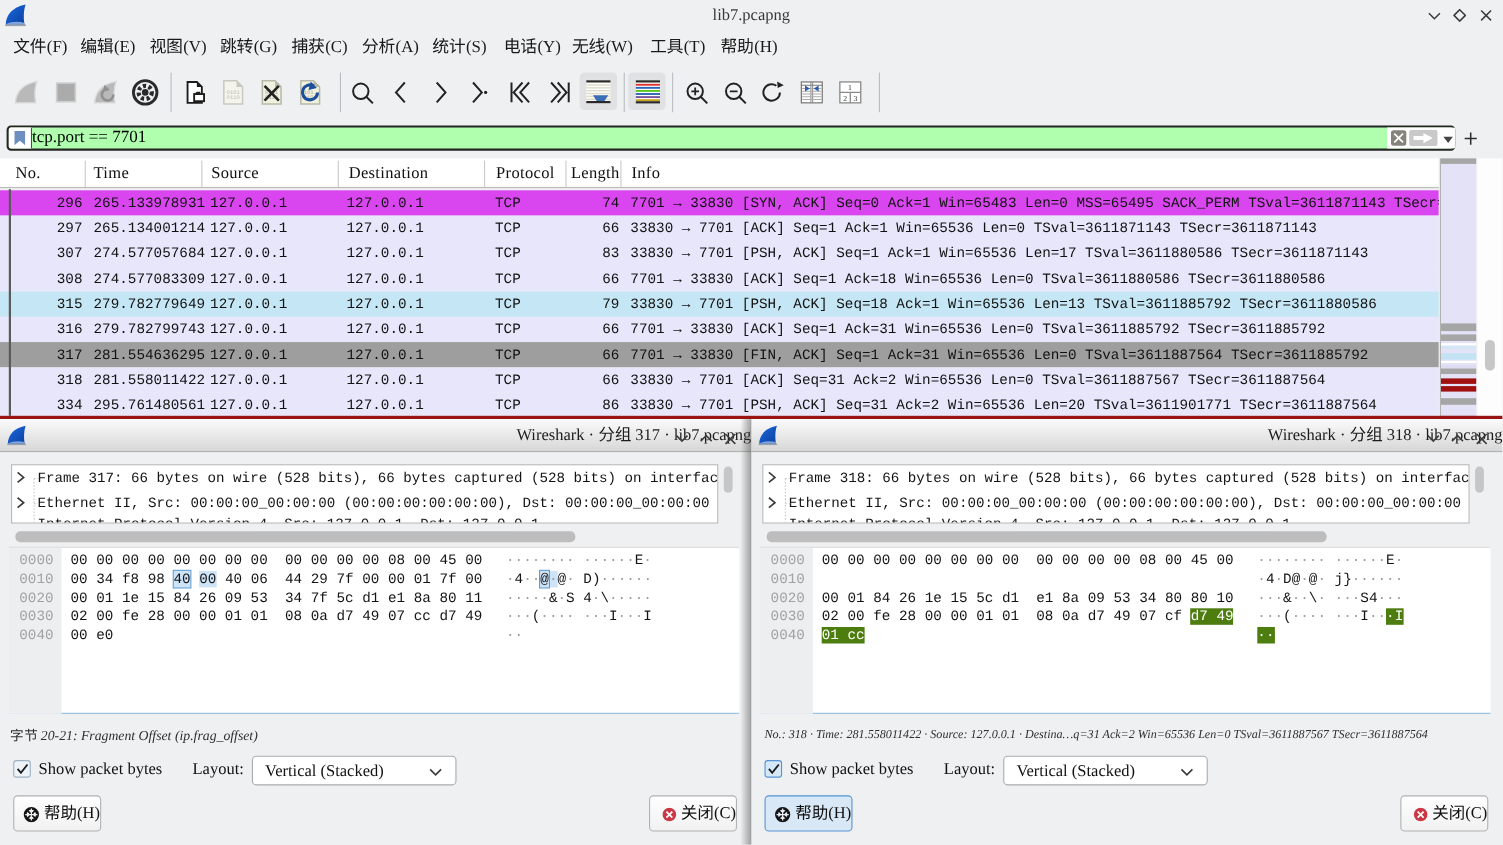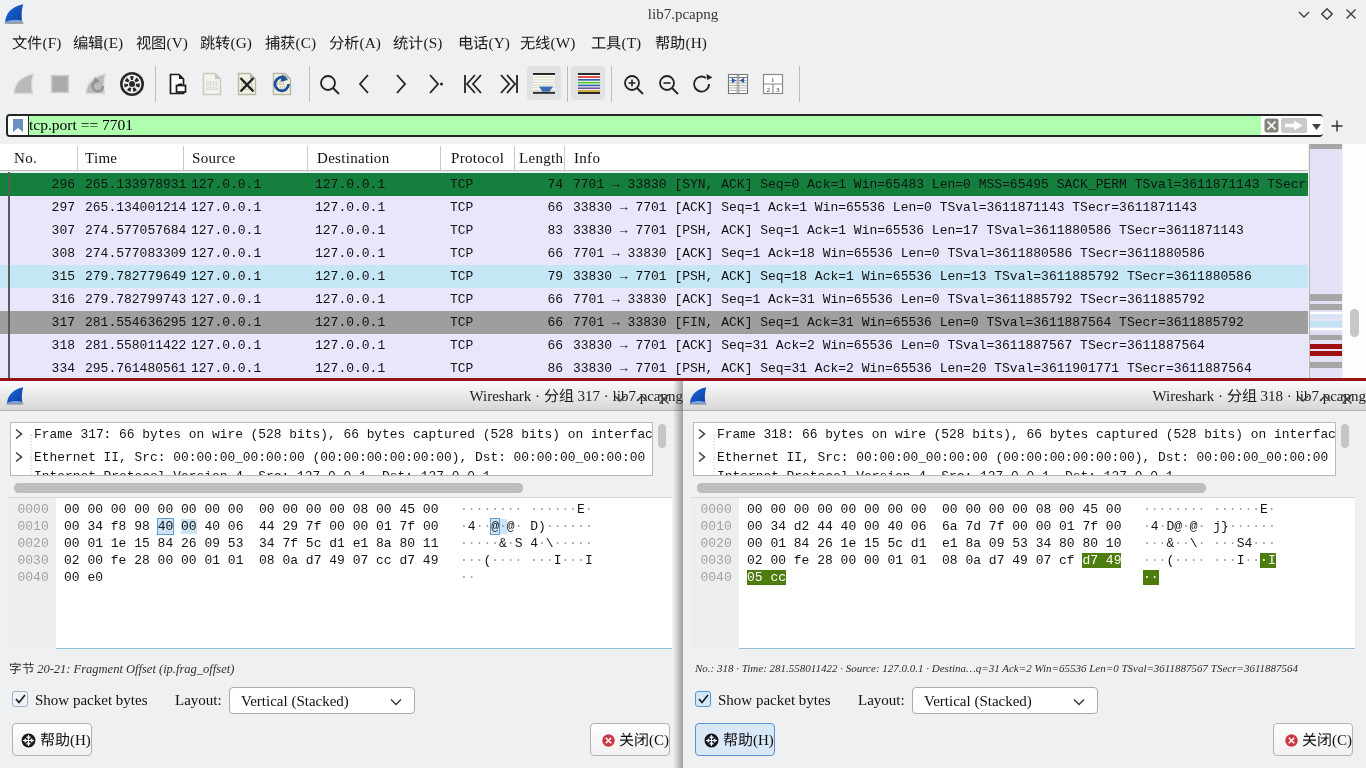--- a/index.html
+++ b/index.html
@@ -345,21 +345,21 @@
 <span class="hl" style="left:451px">Protocol</span>
 <span class="hl" style="left:519px">Length</span>
 <span class="hl" style="left:574px">Info</span>
 <div class="hsep" style="left:77px"></div>
 <div class="hsep" style="left:183px"></div>
 <div class="hsep" style="left:307px"></div>
 <div class="hsep" style="left:440px"></div>
 <div class="hsep" style="left:514px"></div>
 <div class="hsep" style="left:564px"></div>
 <div class="abs" style="left:0;top:172.2px;width:1308px;height:205.8px;overflow:hidden">
-    <div class="row mono" style="top:0.4px;background:#15803d"><span class="c1">296</span><span class="c2">265.133978931</span><span class="c3">127.0.0.1</span><span class="c4">127.0.0.1</span><span class="c5">TCP</span><span class="c6">74</span><span class="c7">7701 → 33830 [SYN, ACK] Seq=0 Ack=1 Win=65483 Len=0 MSS=65495 SACK_PERM TSval=3611871143 TSecr=3611871143</span></div>
+    <div class="row mono" style="top:0.4px;background:#d946ef"><span class="c1">296</span><span class="c2">265.133978931</span><span class="c3">127.0.0.1</span><span class="c4">127.0.0.1</span><span class="c5">TCP</span><span class="c6">74</span><span class="c7">7701 → 33830 [SYN, ACK] Seq=0 Ack=1 Win=65483 Len=0 MSS=65495 SACK_PERM TSval=3611871143 TSecr=3611871143</span></div>
     <div class="row mono" style="top:23.5px;background:#e7e6fb"><span class="c1">297</span><span class="c2">265.134001214</span><span class="c3">127.0.0.1</span><span class="c4">127.0.0.1</span><span class="c5">TCP</span><span class="c6">66</span><span class="c7">33830 → 7701 [ACK] Seq=1 Ack=1 Win=65536 Len=0 TSval=3611871143 TSecr=3611871143</span></div>
     <div class="row mono" style="top:46.5px;background:#e7e6fb"><span class="c1">307</span><span class="c2">274.577057684</span><span class="c3">127.0.0.1</span><span class="c4">127.0.0.1</span><span class="c5">TCP</span><span class="c6">83</span><span class="c7">33830 → 7701 [PSH, ACK] Seq=1 Ack=1 Win=65536 Len=17 TSval=3611880586 TSecr=3611871143</span></div>
     <div class="row mono" style="top:69.6px;background:#e7e6fb"><span class="c1">308</span><span class="c2">274.577083309</span><span class="c3">127.0.0.1</span><span class="c4">127.0.0.1</span><span class="c5">TCP</span><span class="c6">66</span><span class="c7">7701 → 33830 [ACK] Seq=1 Ack=18 Win=65536 Len=0 TSval=3611880586 TSecr=3611880586</span></div>
     <div class="row mono" style="top:92.7px;background:#c5e6f4"><span class="c1">315</span><span class="c2">279.782779649</span><span class="c3">127.0.0.1</span><span class="c4">127.0.0.1</span><span class="c5">TCP</span><span class="c6">79</span><span class="c7">33830 → 7701 [PSH, ACK] Seq=18 Ack=1 Win=65536 Len=13 TSval=3611885792 TSecr=3611880586</span></div>
     <div class="row mono" style="top:115.8px;background:#e7e6fb"><span class="c1">316</span><span class="c2">279.782799743</span><span class="c3">127.0.0.1</span><span class="c4">127.0.0.1</span><span class="c5">TCP</span><span class="c6">66</span><span class="c7">7701 → 33830 [ACK] Seq=1 Ack=31 Win=65536 Len=0 TSval=3611885792 TSecr=3611885792</span></div>
     <div class="row mono" style="top:138.8px;background:#9e9e9e"><span class="c1">317</span><span class="c2">281.554636295</span><span class="c3">127.0.0.1</span><span class="c4">127.0.0.1</span><span class="c5">TCP</span><span class="c6">66</span><span class="c7">7701 → 33830 [FIN, ACK] Seq=1 Ack=31 Win=65536 Len=0 TSval=3611887564 TSecr=3611885792</span></div>
     <div class="row mono" style="top:161.9px;background:#e7e6fb"><span class="c1">318</span><span class="c2">281.558011422</span><span class="c3">127.0.0.1</span><span class="c4">127.0.0.1</span><span class="c5">TCP</span><span class="c6">66</span><span class="c7">33830 → 7701 [ACK] Seq=31 Ack=2 Win=65536 Len=0 TSval=3611887567 TSecr=3611887564</span></div>
     <div class="row mono" style="top:185.0px;background:#e7e6fb"><span class="c1">334</span><span class="c2">295.761480561</span><span class="c3">127.0.0.1</span><span class="c4">127.0.0.1</span><span class="c5">TCP</span><span class="c6">86</span><span class="c7">33830 → 7701 [PSH, ACK] Seq=31 Ack=2 Win=65536 Len=20 TSval=3611901771 TSecr=3611887564</span></div>
   </div>
 <div id="relline" class="abs"></div>
@@ -496,24 +496,24 @@
       <div class="trow mono" style="top:-4px">Internet Protocol Version 4, Src: 127.0.0.1, Dst: 127.0.0.1</div>
       <svg class="ic" style="position:absolute;left:15px;top:8px" width="12" height="46" viewBox="0 0 12 46">
         <path d="M5,4 V44 M5,4 H11 M5,27 H11" stroke="#c9c9c9" stroke-width="1" stroke-dasharray="1.5 1.5" fill="none"></path>
       </svg>
     </div>
 <div class="vsb"></div>
 <div class="hsb"></div>
 <div class="hexbox">
       <div class="gutter"></div>
       <div class="hx mono" style="top:2.5px"><span class="off">0000</span><span class="hb">00 00 00 00 00 00 00 00  00 00 00 00 08 00 45 00</span><span class="ha"><span class="dt">········</span> <span class="dt">······</span>E<span class="dt">·</span></span></div>
-      <div class="hx mono" style="top:19.5px"><span class="off">0010</span><span class="hb">00 34 d2 44 40 00 40 06  6a 7d 7f 00 00 01 7f 00</span><span class="ha"><span class="dt">·</span>4<span class="dt">·</span>D@<span class="dt">·</span>@<span class="dt">·</span> j}<span class="dt">······</span></span></div>
+      <div class="hx mono" style="top:19.5px"><span class="off">0010</span><span class="ha"><span class="dt">·</span>4<span class="dt">·</span>D@<span class="dt">·</span>@<span class="dt">·</span> j}<span class="dt">······</span></span></div>
       <div class="hx mono" style="top:36.5px"><span class="off">0020</span><span class="hb">00 01 84 26 1e 15 5c d1  e1 8a 09 53 34 80 80 10</span><span class="ha"><span class="dt">···</span>&amp;<span class="dt">··</span>\<span class="dt">·</span> <span class="dt">···</span>S4<span class="dt">···</span></span></div>
       <div class="hx mono" style="top:53.5px"><span class="off">0030</span><span class="hb">02 00 fe 28 00 00 01 01  08 0a d7 49 07 cf <span class="sel">d7 49</span></span><span class="ha"><span class="dt">···</span>(<span class="dt">····</span> <span class="dt">···</span>I<span class="dt">··</span><span class="sel">·I</span></span></div>
-      <div class="hx mono" style="top:70.5px"><span class="off">0040</span><span class="hb"><span class="sel">05 cc</span>  </span><span class="ha"><span class="sel">··</span> </span></div>
+      <div class="hx mono" style="top:70.5px"><span class="off">0040</span><span class="hb"><span class="sel">01 cc</span>  </span><span class="ha"><span class="sel">··</span> </span></div>
     </div>
 <div class="stat" style="left:12px;font-size:11px">No.: 318 · Time: 281.558011422 · Source: 127.0.0.1 · Destina…q=31 Ack=2 Win=65536 Len=0 TSval=3611887567 TSecr=3611887564</div>
 <div class="cbx" style="background:#d5e8f8;border:1.5px solid #5694d4">
 <svg class="ic" style="margin:2px 0 0 1.5px" width="11" height="10" viewBox="0 0 11 10">
         <path d="M1,5 L4,8.5 L10,1" fill="none" stroke="#1d1d1d" stroke-width="1.7"></path>
       </svg>
     </div>
 <div class="cblab">Show packet bytes</div>
 <div class="laylab">Layout:</div>
 <div class="combo">Vertical (Stacked)

